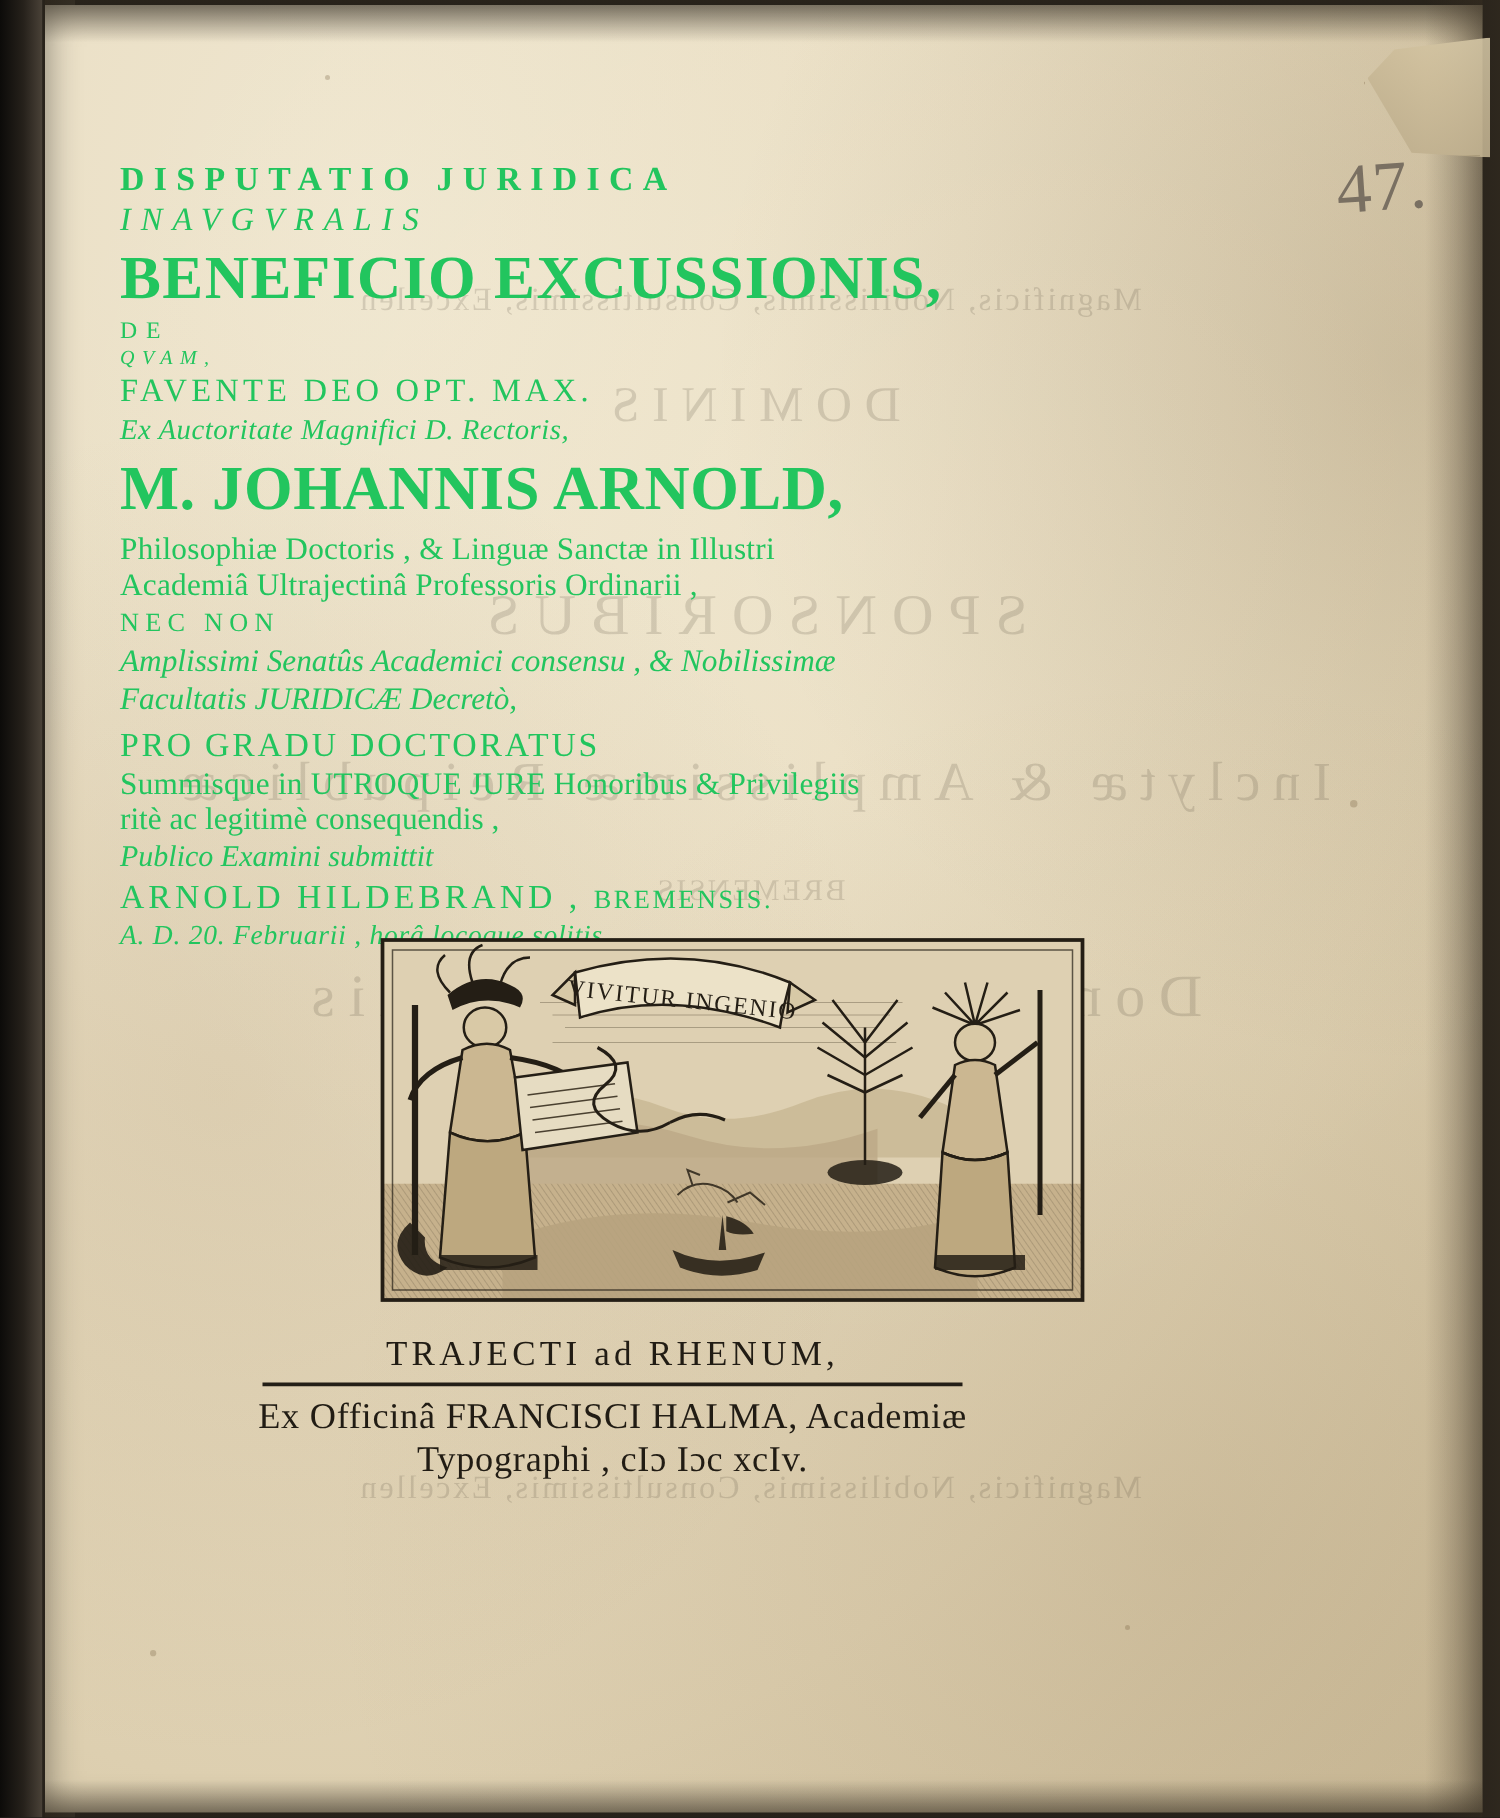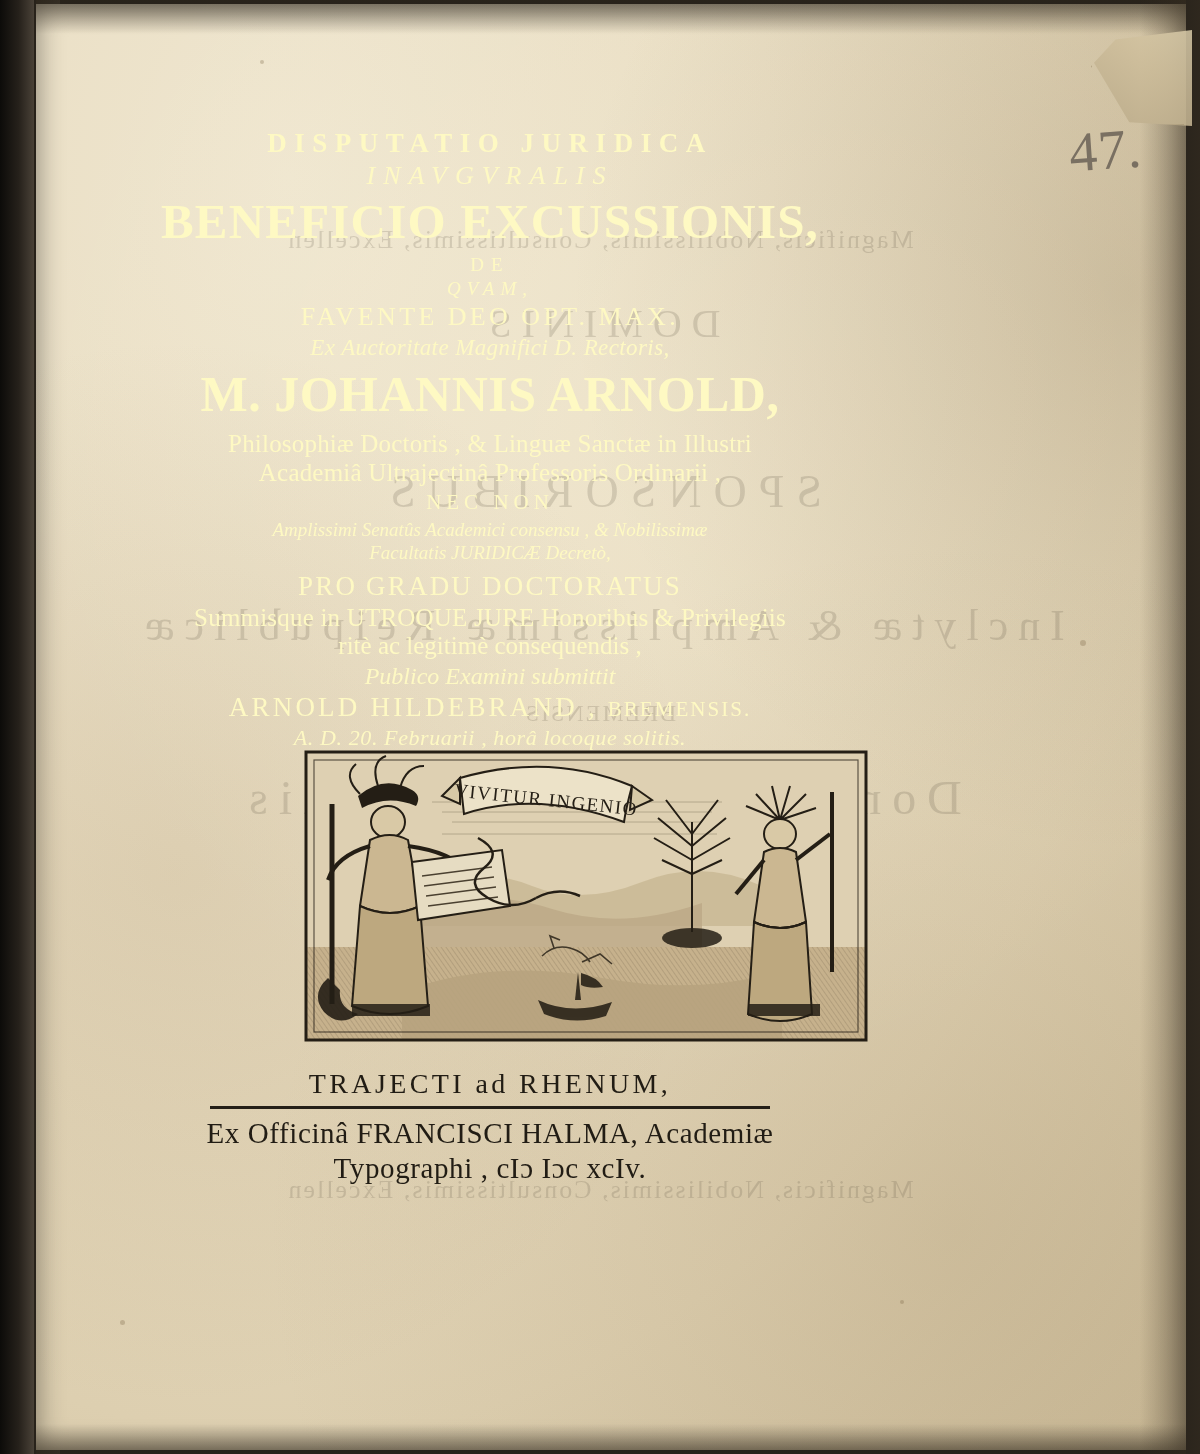--- a/index.html
+++ b/index.html
@@ -125,24 +125,23 @@
     font-size: 56px;
     color: #6b6257;
     transform: rotate(-4deg);
     opacity: 0.85;
     letter-spacing: 1px;
   }
 
   
   .title-block {
     position: absolute;
-    left: 110px; top: 128px;
+    left: 96px; top: 128px;
     width: 760px;
-    text-align: center;
-    color: #fef9c3;
+    color: #22c55e;
   }
   .ln { display: block; white-space: nowrap; }
 
   .l-disputatio {
     font-size: 27px;
     letter-spacing: 7.5px;
     font-weight: 600;
     margin-bottom: 2px;
   }
   .l-inaugural {
@@ -156,21 +155,21 @@
     letter-spacing: 7px;
     margin-bottom: 2px;
   }
   .l-beneficio {
     font-size: 49px;
     font-weight: 700;
     letter-spacing: 1.2px;
     margin: 2px 0 4px 0;
   }
   .l-quam {
-    font-size: 19px;
+    font-size: 16px;
     letter-spacing: 6px;
     font-style: italic;
     margin-bottom: 2px;
   }
   .l-favente {
     font-size: 26px;
     letter-spacing: 3.4px;
     margin-bottom: 3px;
   }
   .l-exauct {
@@ -189,21 +188,21 @@
     font-size: 25px;
     letter-spacing: 0.2px;
     line-height: 1.16;
   }
   .l-necnon {
     font-size: 21px;
     letter-spacing: 5px;
     margin: 3px 0 4px 0;
   }
   .l-small-italic {
-    font-size: 19px;
+    font-size: 25px;
     font-style: italic;
     line-height: 1.2;
   }
   .l-prograd {
     font-size: 27px;
     letter-spacing: 2.2px;
     margin: 6px 0 2px 0;
   }
   .l-summis {
     font-size: 25px;

